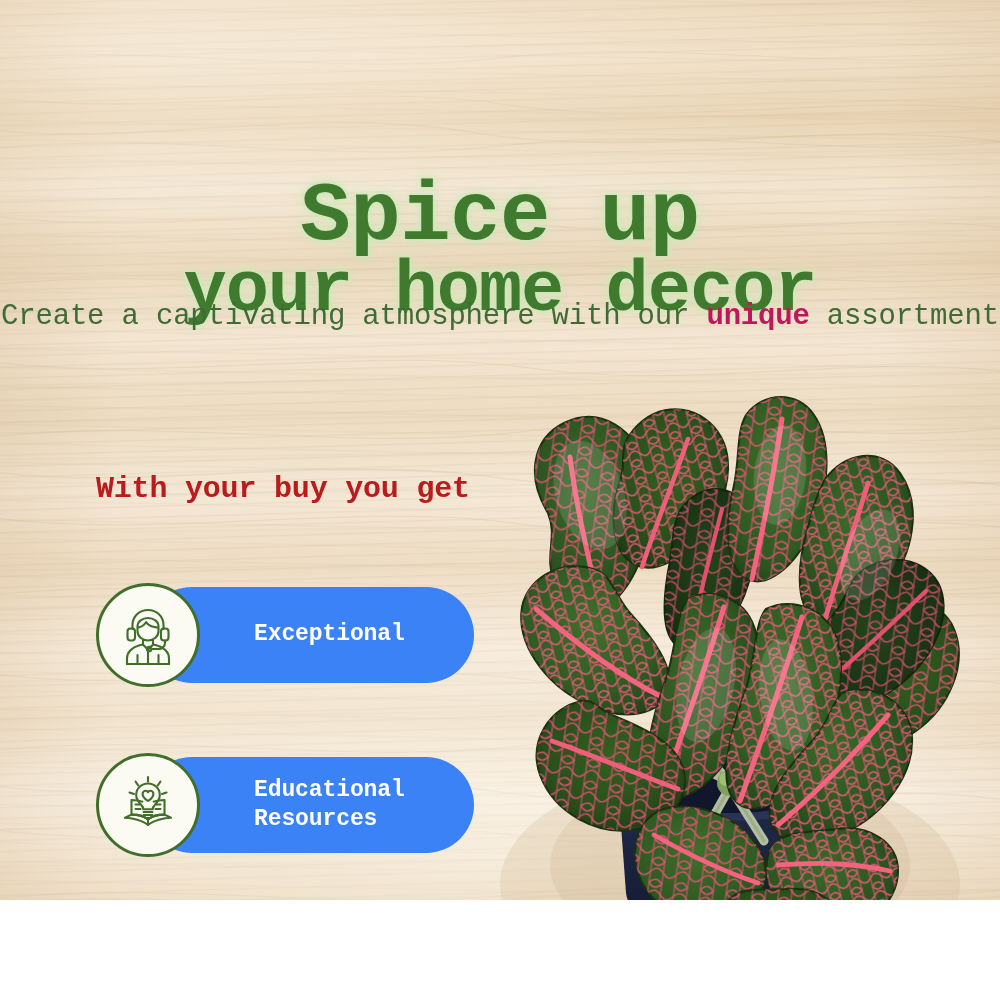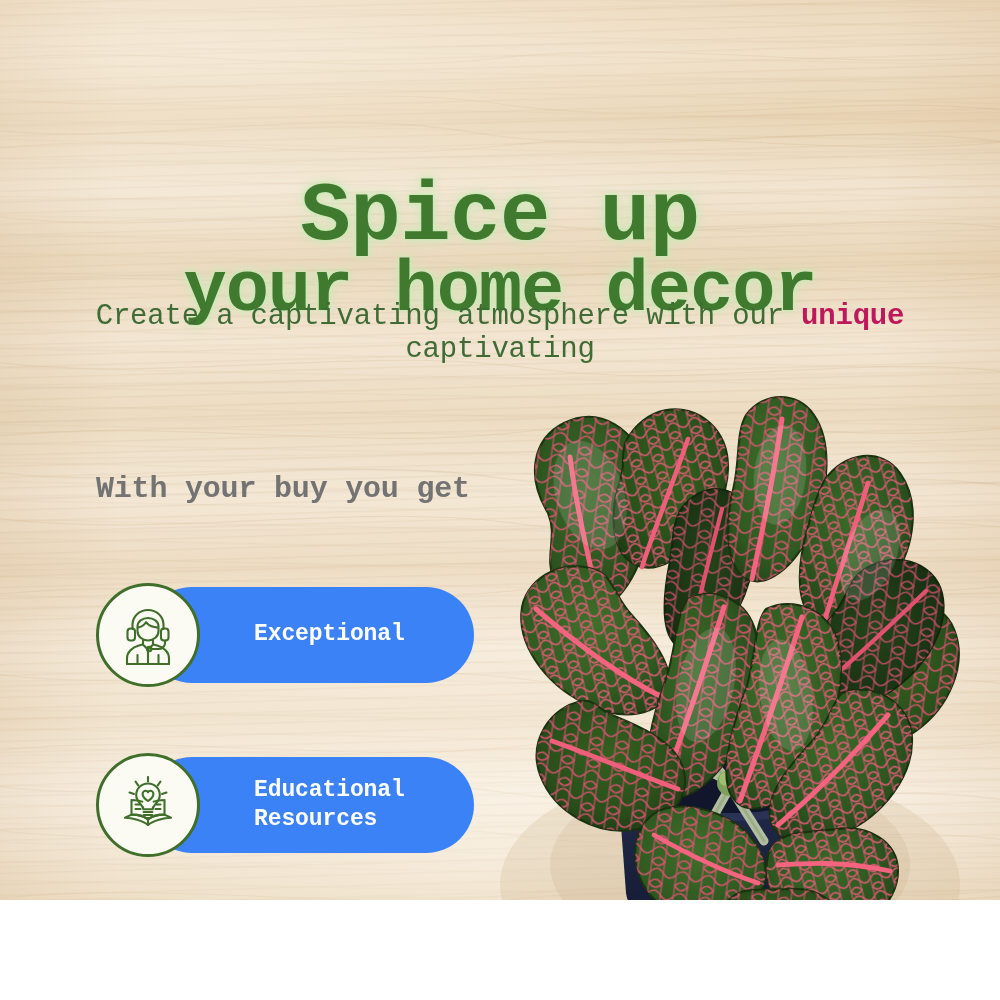--- a/index.html
+++ b/index.html
@@ -122,21 +122,21 @@
     color: #be185d;
   }
 
   
   .buy-heading {
     position: absolute;
     top: 472px;
     left: 96px;
     font-size: 30px;
     font-weight: 700;
-    color: #737373;
+    color: #b91c1c;
     letter-spacing: -0.2px;
   }
 
   .feature {
     position: absolute;
     left: 96px;
     width: 378px;
     height: 104px;
   }
   .feature.f1 { top: 583px; }
@@ -226,21 +226,21 @@
     </g>
   </svg>
 
   <div class="wood-sheen"></div>
 
   <div class="headline">
     <span>Spice up</span>
     <span class="l2">your home decor</span>
   </div>
 
-  <div class="subtitle"><span>Create a captivating atmosphere with our </span><b>unique</b><span> captivating</span></div>
+  <div class="subtitle"><span>Create a captivating atmosphere with our </span><b>unique</b><span> assortment</span></div>
 
   <div class="buy-heading">With your buy you get</div>
 
   <div class="feature f1">
     <div class="pill">
       <div class="pill-label"><span>Exceptional</span><br></div>
     </div>
     <div class="icon-circle">
       <svg width="66" height="66" viewBox="0 0 66 66">
         <g fill="none" stroke="#3f6f2b" stroke-width="2.1" stroke-linecap="round" stroke-linejoin="round">

